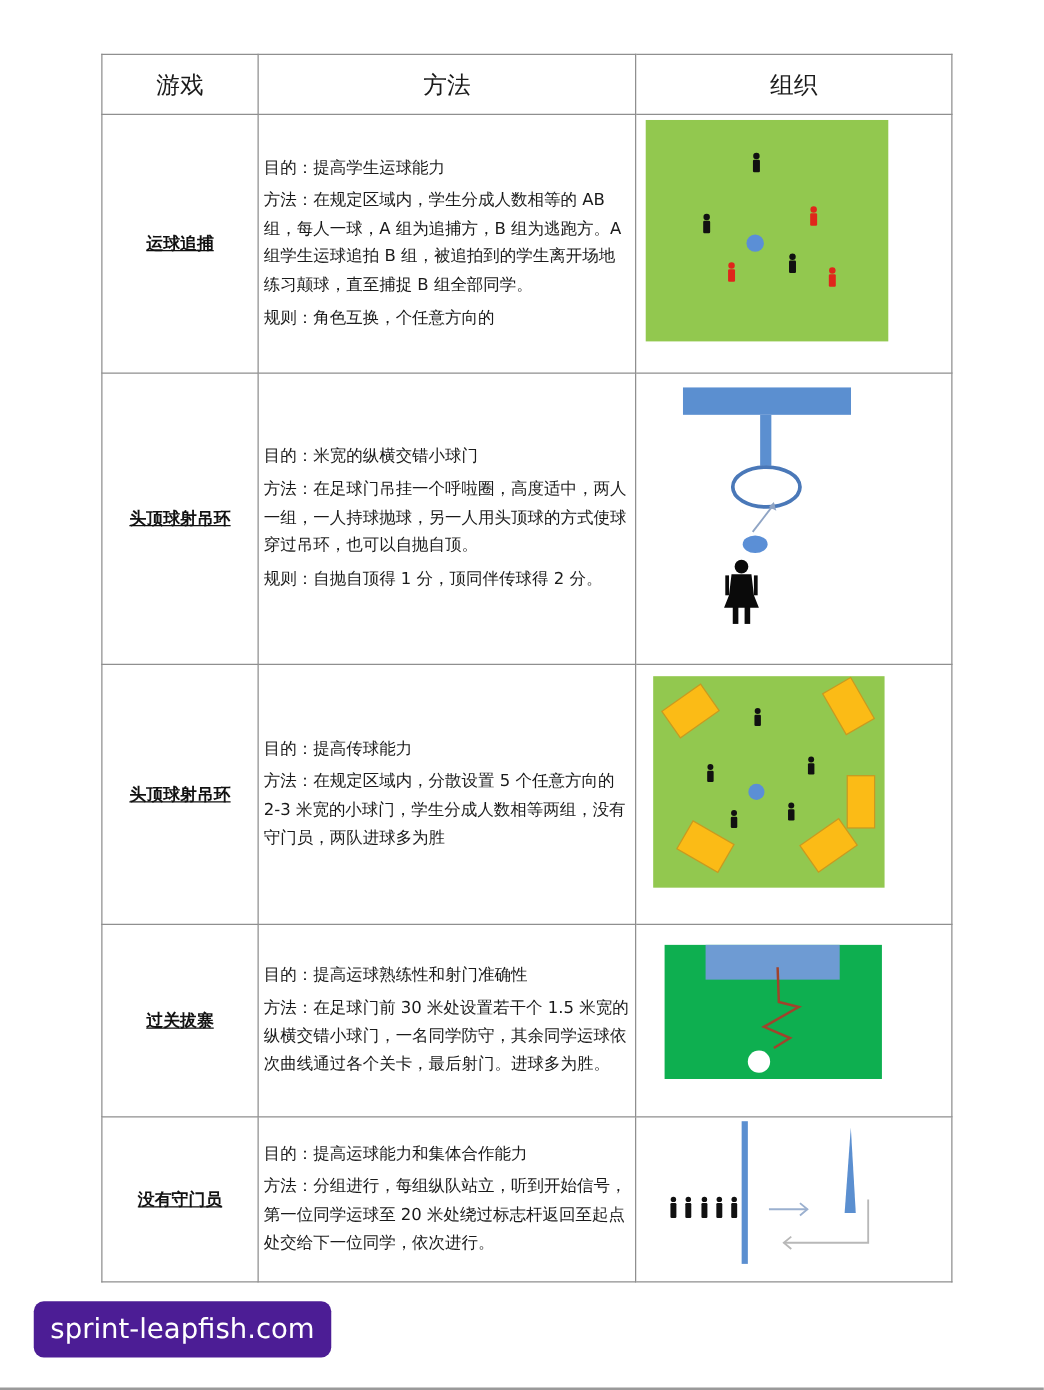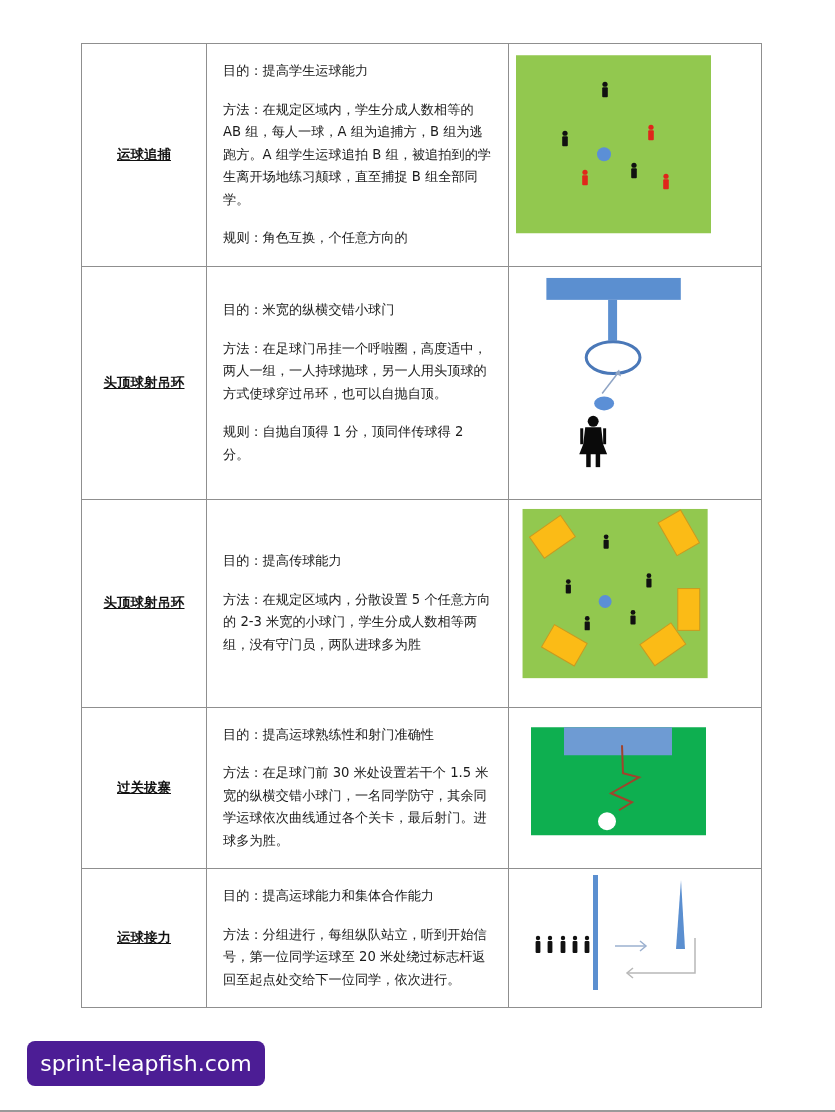--- a/index.html
+++ b/index.html
@@ -4,37 +4,42 @@
 <style>
   html, body { margin:0; padding:0; }
   body { width:835px; height:1112px; background:#ffffff; position:relative; overflow:hidden;
          font-family:"DejaVu Sans", sans-serif; color:#111; }
   .bottom-rule { position:absolute; left:0; right:0; bottom:0; height:2px; background:#9a9a9a; }
   table.games { position:absolute; left:81px; top:43px; border-collapse:collapse; table-layout:fixed; width:680px; }
   table.games td, table.games th { border:1.5px solid #8f8f8f; padding:0; vertical-align:middle; }
   th { font-weight:normal; font-size:19px; height:47px; text-align:center; color:#1a1a1a; }
   td.name { text-align:center; font-size:13.5px; font-weight:bold; color:#111;text-decoration:underline; }
   td.method { padding:0 6px 0 9px; font-size:13.2px; line-height:22.5px; color:#1a1a1a; }
-  td.method p { margin:16px; }
+  td.method p { margin:4px; }
   td.org { position:relative; }
   .diagram { position:absolute; left:0; top:0; width:252px; height:100%; }
   .watermark { position:absolute; left:27px; top:1041px; width:238px; height:45px; border-radius:8px;
                background:#4c1d95; color:#fff; font-size:22px; line-height:45px; text-align:center;
                font-family:"DejaVu Sans", sans-serif; }
 </style>
 </head>
 <body>
 
 <table class="games">
   <colgroup>
     <col style="width:125px">
     <col style="width:302px">
     <col style="width:253px">
   </colgroup>
   <tbody>
+      <tr>
+    <th>游戏</th>
+    <th>方法</th>
+    <th>组织</th>
+  </tr>
 
   <tr style="height:207px">
     <td class="name">运球追捕</td>
     <td class="method">
       <p>目的：提高学生运球能力</p>
       <p>方法：在规定区域内，学生分成人数相等的 AB 组，每人一球，A 组为追捕方，B 组为逃跑方。A 组学生运球追拍 B 组，被追拍到的学生离开场地练习颠球，直至捕捉 B 组全部同学。</p>
       <p>规则：角色互换，个任意方向的</p>
     </td>
     <td class="org">
       <svg class="diagram" viewBox="0 0 252 207">
@@ -152,21 +157,21 @@
       <svg class="diagram" viewBox="0 0 252 154">
         <rect x="22" y="16" width="175" height="108" fill="#0eaf50"></rect>
         <rect x="55" y="16" width="108" height="28" fill="#6e9bd3"></rect>
         <path d="M113 34 L114 62 L130 66 L102 82 L123 91 L110 99" fill="none" stroke="#a0432c" stroke-width="2"></path>
         <circle cx="98" cy="110" r="9" fill="#ffffff"></circle>
       </svg>
     </td>
   </tr>
 
   <tr style="height:132px">
-    <td class="name">运球接力</td>
+    <td class="name">没有守门员</td>
     <td class="method">
       <p>目的：提高运球能力和集体合作能力</p>
       <p>方法：分组进行，每组纵队站立，听到开始信号，第一位同学运球至 20 米处绕过标志杆返回至起点处交给下一位同学，依次进行。</p>
     </td>
     <td class="org">
       <svg class="diagram" viewBox="0 0 252 132">
         <g fill="#111">
           <g transform="translate(29,72)">
                 <circle cx="0" cy="-6" r="2.2"></circle>
                 <rect x="-2.4" y="-3" width="4.8" height="12" rx="1"></rect>

